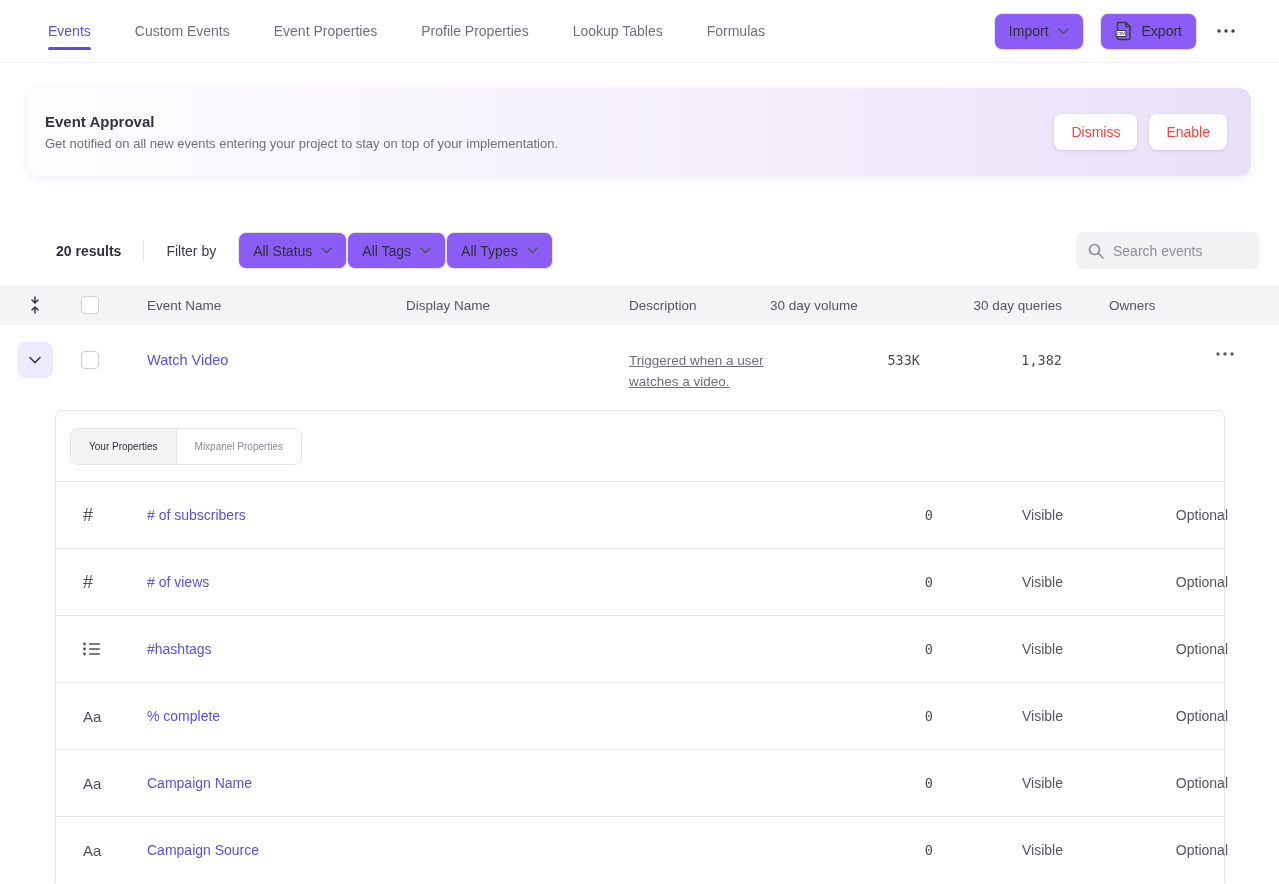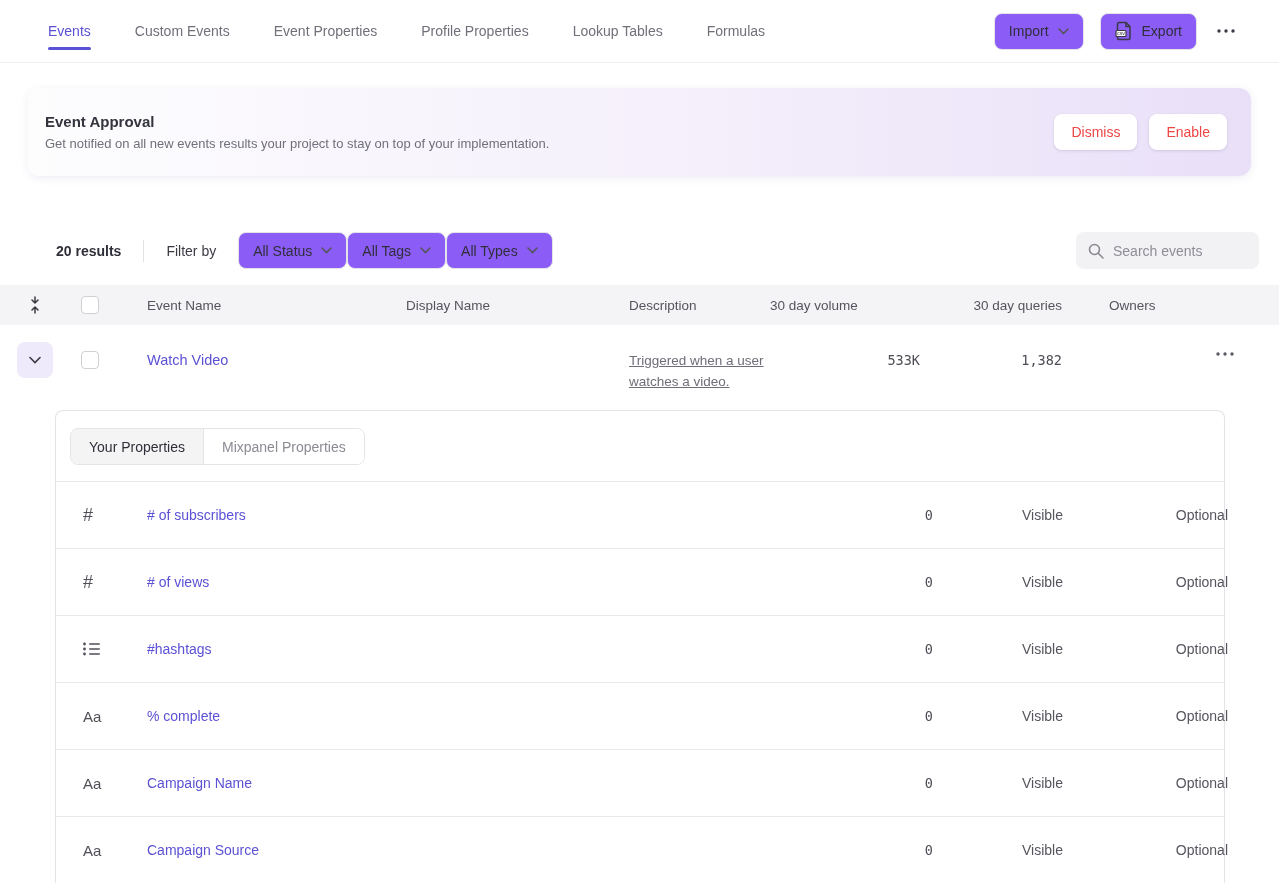--- a/index.html
+++ b/index.html
@@ -72,21 +72,21 @@
   .event-queries { position:absolute; left:912px; top:27px; width:150px; text-align:right; }
   .row-menu { position:absolute; left:1212px; top:23px; background:none; border:none;
     cursor:pointer; padding:4px; }
 
   
   .panel { margin:15px 28px 0 55px; width:1170px; background:#fff;
     border:1px solid #e4e4e8; border-bottom:none; border-radius:8px 8px 0 0; }
   .panel-tabs { padding:17px 0 16px 14px; }
   .segmented { display:inline-flex; border:1px solid #e4e4e8; border-radius:8px;
     overflow:hidden; height:37px; }
-  .segment { display:flex; align-items:center; padding:0 18px; font-size:14px;
+  .segment { display:flex; align-items:center; padding:0 18px; font-size:10px;
     font-weight:500; cursor:pointer; background:#fff; color:#8b8b94; border:none;
     font-family:"Liberation Sans",sans-serif; }
   .segment.active { background:#f4f4f5; color:#2f2f39; border-right:1px solid #e4e4e8; }
 
   .prop-row { position:relative; height:67px; border-top:1px solid #e9e9ec; }
   .p-icon { left:27px; color:#4f4f58; }
   .hash-glyph { font-size:18px; color:#4f4f58; }
   .aa-glyph { font-size:15px; font-weight:500; color:#4f4f58; }
   .p-name { left:91px; font-size:14px; color:#5b51d4; cursor:pointer; }
   .p-value { left:727px; width:150px; text-align:right; }
@@ -132,21 +132,21 @@
           <circle cx="9" cy="2" r="1.7" fill="#3a3a44"></circle>
           <circle cx="16" cy="2" r="1.7" fill="#3a3a44"></circle>
         </svg>
     </button>
   </div>
 </div>
 
 <div class="banner">
   <div>
     <div class="banner-title">Event Approval</div>
-    <div class="banner-desc">Get notified on all new events results your project to stay on top of your implementation.</div>
+    <div class="banner-desc">Get notified on all new events entering your project to stay on top of your implementation.</div>
   </div>
   <div class="banner-actions">
     <button class="btn-white">Dismiss</button>
     <button class="btn-white">Enable</button>
   </div>
 </div>
 
 <div class="filter-row">
   <span class="results">20 results</span>
   <span class="vdiv"></span>

